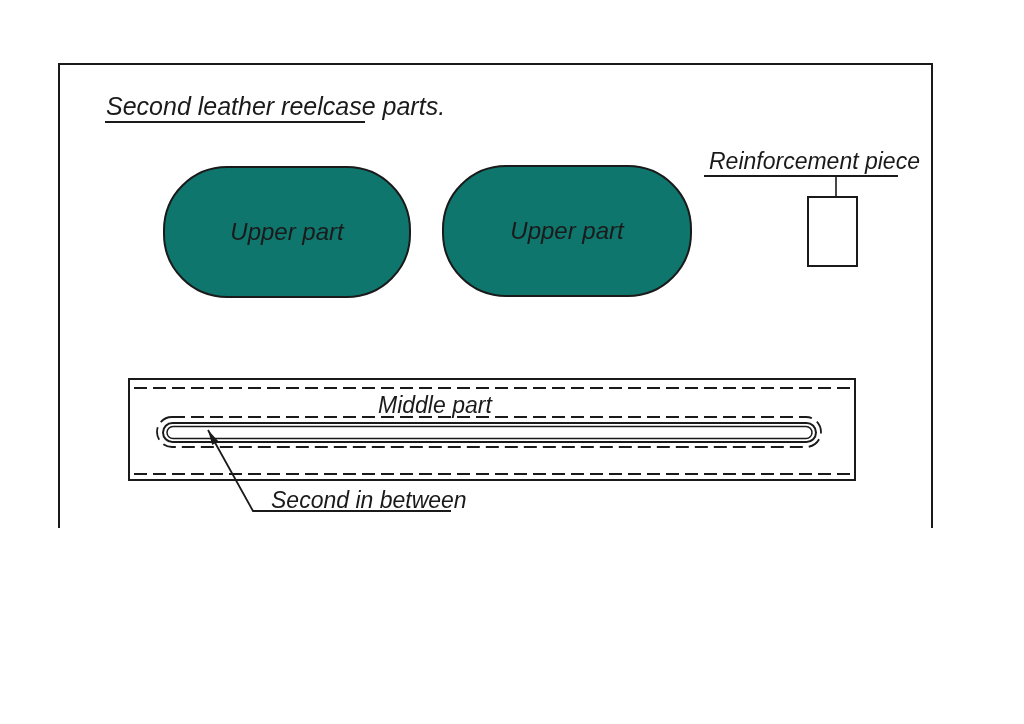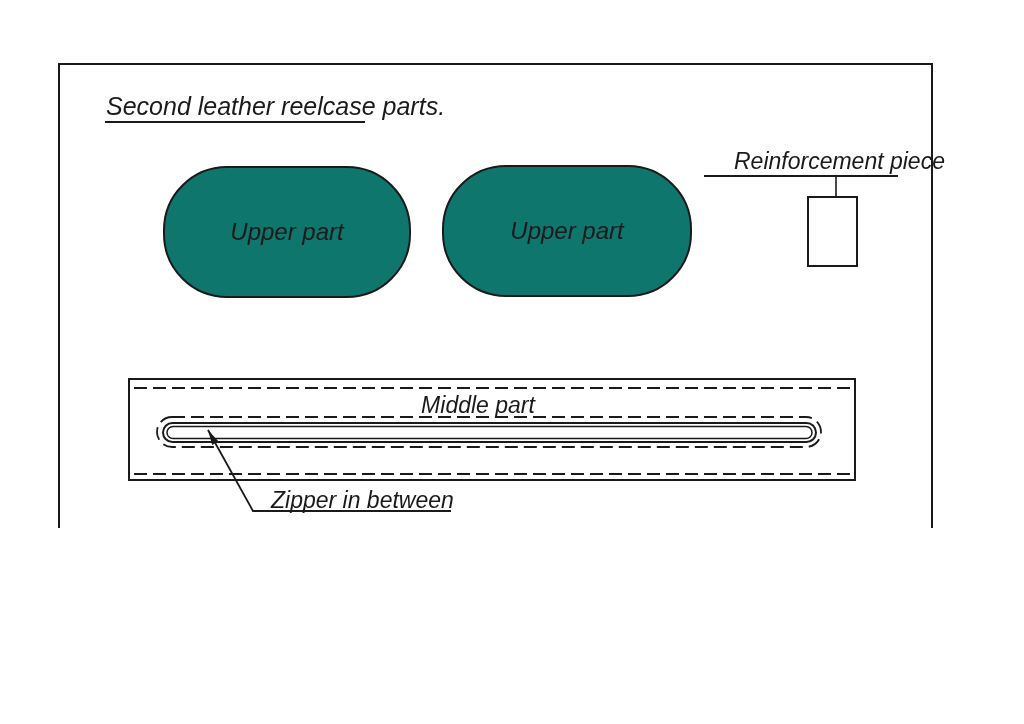--- a/index.html
+++ b/index.html
@@ -41,21 +41,21 @@
     border-radius: 64px;
     box-sizing: border-box;
     background: #0f766e;
     display: flex;
     align-items: center;
     justify-content: center;
   }
   .upper-shape  { left: 163px; top: 166px; width: 248px; height: 132px; }
   .bottom-shape { left: 442px; top: 165px; width: 250px; height: 132px; }
   .part-label { font-size: 24px; }
-  .reinforcement-label { left: 734px; top: 149px; font-size: 23px; }
+  .reinforcement-label { left: 709px; top: 149px; font-size: 23px; }
   .reinforcement-underline {
     left: 704px; top: 175px;
     width: 194px; height: 2px;
     background: #1a1a1a;
   }
   .reinforcement-shape {
     left: 807px; top: 196px;
     width: 51px; height: 71px;
     border: 2.5px solid #1a1a1a;
     box-sizing: border-box;
@@ -64,21 +64,21 @@
   .middle-shape {
     left: 128px; top: 378px;
     width: 728px; height: 103px;
     border: 2.5px solid #1a1a1a;
     box-sizing: border-box;
     background: #ffffff;
   }
   .middle-label {
     left: 378px; top: 393px;
     width: 200px;
-    text-align: center;
+    text-align: left;
     font-size: 23px;
   }
   .zipper-label { left: 271px; top: 488px; font-size: 23px; }
   .overlay-svg {
     left: 0; top: 0;
     width: 1024px; height: 724px;
   }
 </style>
 </head>
 <body>
@@ -98,21 +98,21 @@
     <span class="label part-label">Upper part</span>
   </div>
 
   <div class="abs label reinforcement-label">Reinforcement piece</div>
   <div class="abs reinforcement-underline"></div>
   <div class="abs reinforcement-shape"></div>
 
   <div class="abs middle-shape"></div>
   <div class="abs label middle-label">Middle part</div>
 
-  <div class="abs label zipper-label">Zipper in between</div>
+  <div class="abs label zipper-label">Second in between</div>
 
   <svg class="abs overlay-svg" viewBox="0 0 1024 724" xmlns="http://www.w3.org/2000/svg">
 
     <line x1="836" y1="176" x2="836" y2="197" stroke="#1a1a1a" stroke-width="1.6"></line>
 
     <line x1="134" y1="388" x2="850" y2="388" stroke="#1a1a1a" stroke-width="2" stroke-dasharray="13 6"></line>
     <line x1="134" y1="474" x2="850" y2="474" stroke="#1a1a1a" stroke-width="2" stroke-dasharray="13 6"></line>
 
     <rect x="157" y="417" width="664" height="30" rx="15" fill="none" stroke="#1a1a1a" stroke-width="1.8" stroke-dasharray="13 6"></rect>
 

